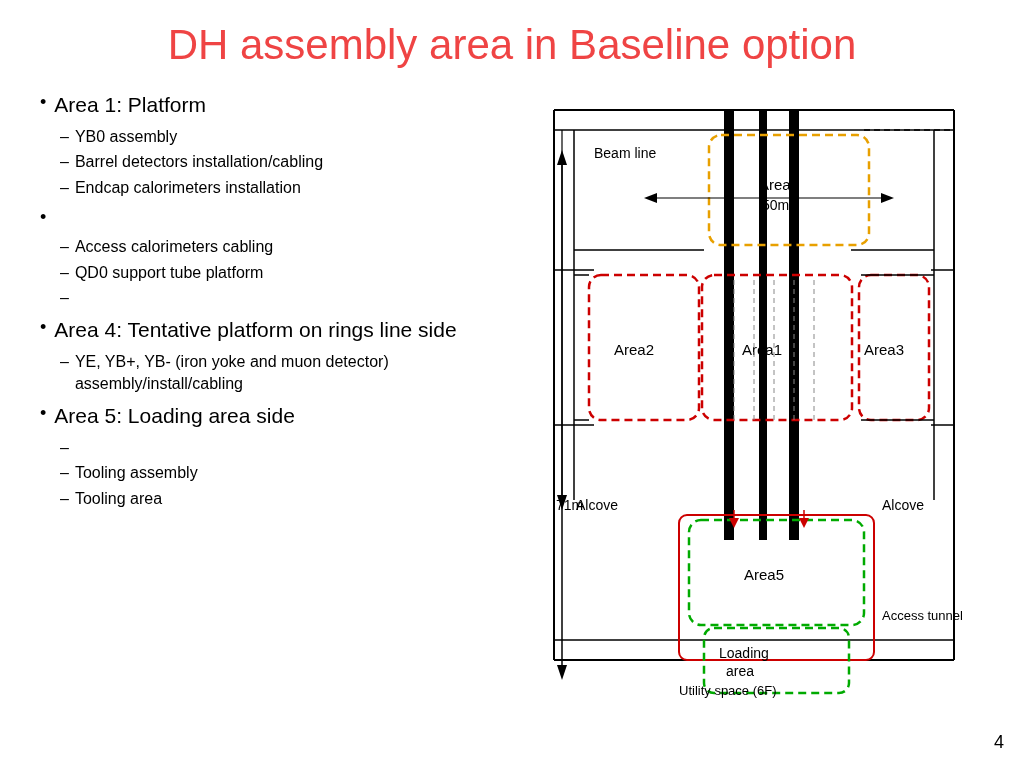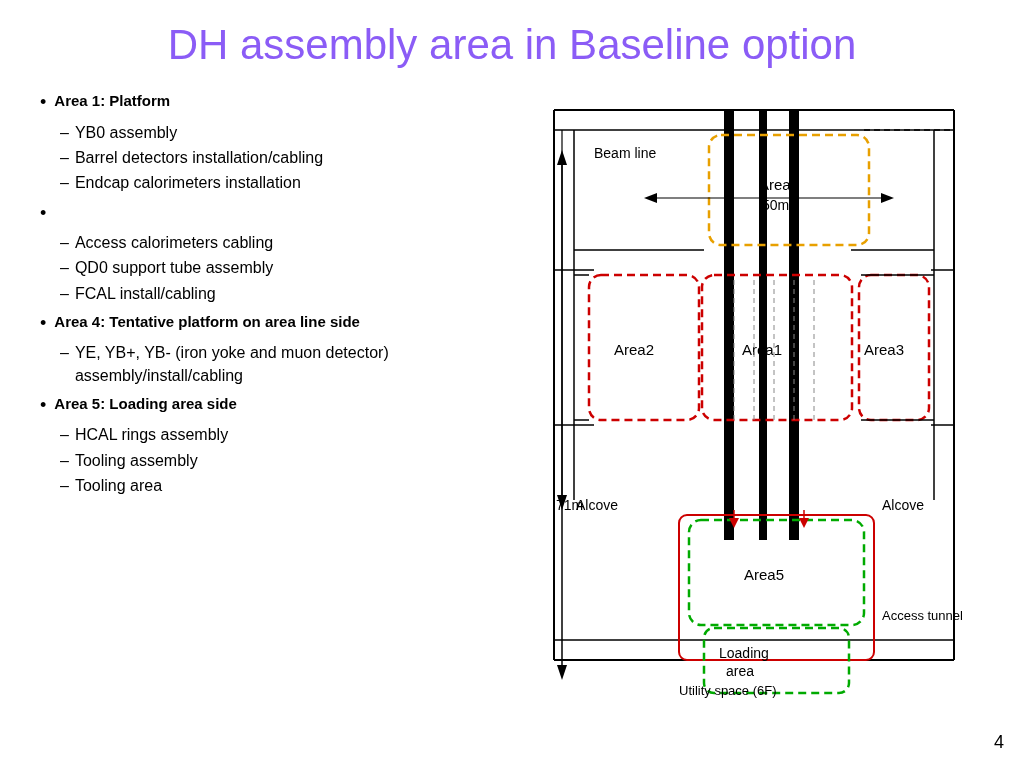--- a/index.html
+++ b/index.html
@@ -18,21 +18,21 @@
       background: #fff;
       padding: 20px 40px;
       display: flex;
       flex-direction: column;
     }
 
     .title {
       text-align: center;
       font-size: 42px;
       font-weight: normal;
-      color: #8b5cf6;
+      color: #ef4444;
       margin-bottom: 20px;
       line-height: 1.2;
     }
 
     .content {
       display: flex;
       flex: 1;
       gap: 20px;
     }
 
@@ -55,22 +55,22 @@
     }
 
     .bullet-item .bullet-dot {
       margin-right: 8px;
       font-size: 18px;
       line-height: 1.4;
       flex-shrink: 0;
     }
 
     .bullet-item .bullet-text {
-      font-weight: bold;
-      font-size: 15px;
+      font-weight: normal;
+      font-size: 21px;
     }
 
     .sub-list {
       list-style: none;
       padding-left: 20px;
       margin-top: 3px;
       margin-bottom: 6px;
     }
 
     .sub-item {
@@ -149,47 +149,45 @@
         <li class="bullet-item">
           <span class="bullet-dot">•</span>
         </li>
         <ul class="sub-list">
           <li class="sub-item">
             <span class="dash">–</span>
             <span>Access calorimeters cabling</span>
           </li>
           <li class="sub-item">
             <span class="dash">–</span>
-            <span>QD0 support tube assembly</span>
-          </li>
-          <li class="sub-item">
-            <span class="dash">–</span>
-            <span>FCAL install/cabling</span>
-          </li>
-        </ul>
-
-        <li class="bullet-item">
-          <span class="bullet-dot">•</span>
-          <span class="bullet-text">Area 4: Tentative platform on area line side</span>
+            <span>QD0 support tube platform</span>
+          </li>
+          <li class="sub-item">
+            <span class="dash">–</span>
+          </li>
+        </ul>
+
+        <li class="bullet-item">
+          <span class="bullet-dot">•</span>
+          <span class="bullet-text">Area 4: Tentative platform on rings line side</span>
         </li>
         <ul class="sub-list">
           <li class="sub-item">
             <span class="dash">–</span>
             <span>YE, YB+, YB- (iron yoke and muon detector) assembly/install/cabling</span>
           </li>
         </ul>
 
         <li class="bullet-item">
           <span class="bullet-dot">•</span>
           <span class="bullet-text">Area 5: Loading area side</span>
         </li>
         <ul class="sub-list">
           <li class="sub-item">
             <span class="dash">–</span>
-            <span>HCAL rings assembly</span>
           </li>
           <li class="sub-item">
             <span class="dash">–</span>
             <span>Tooling assembly</span>
           </li>
           <li class="sub-item">
             <span class="dash">–</span>
             <span>Tooling area</span>
           </li>
         </ul>

